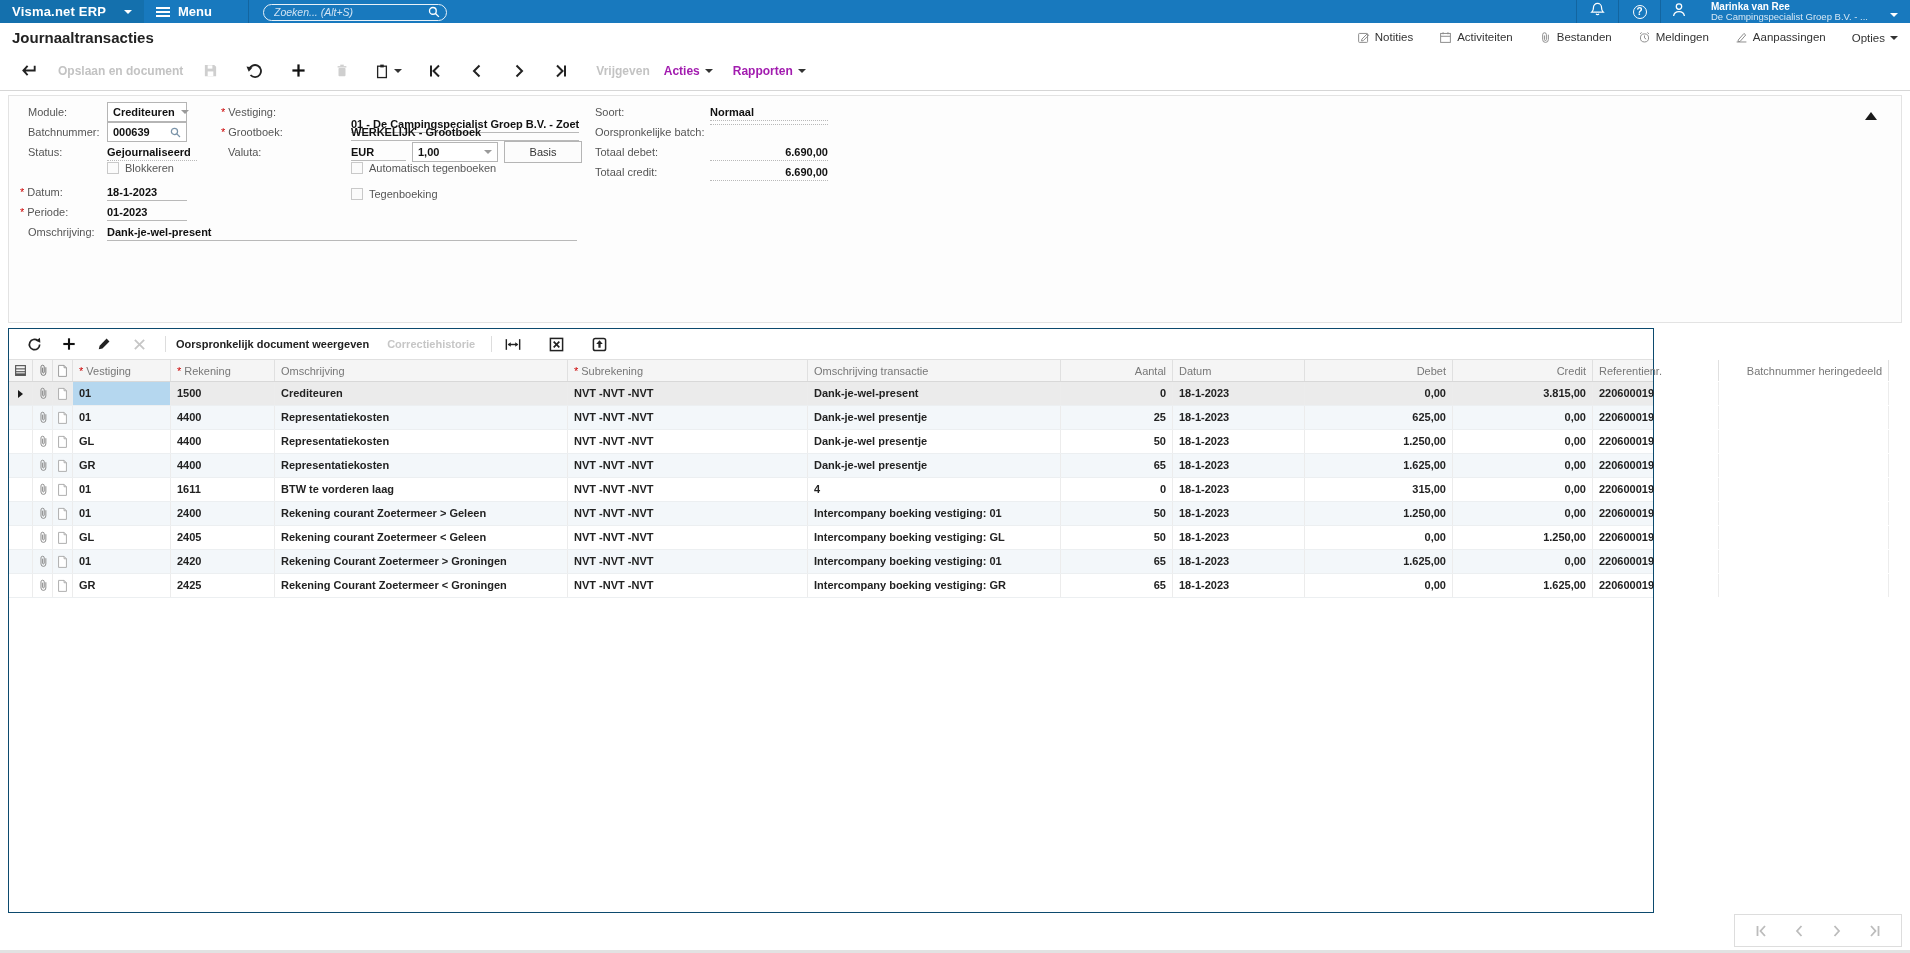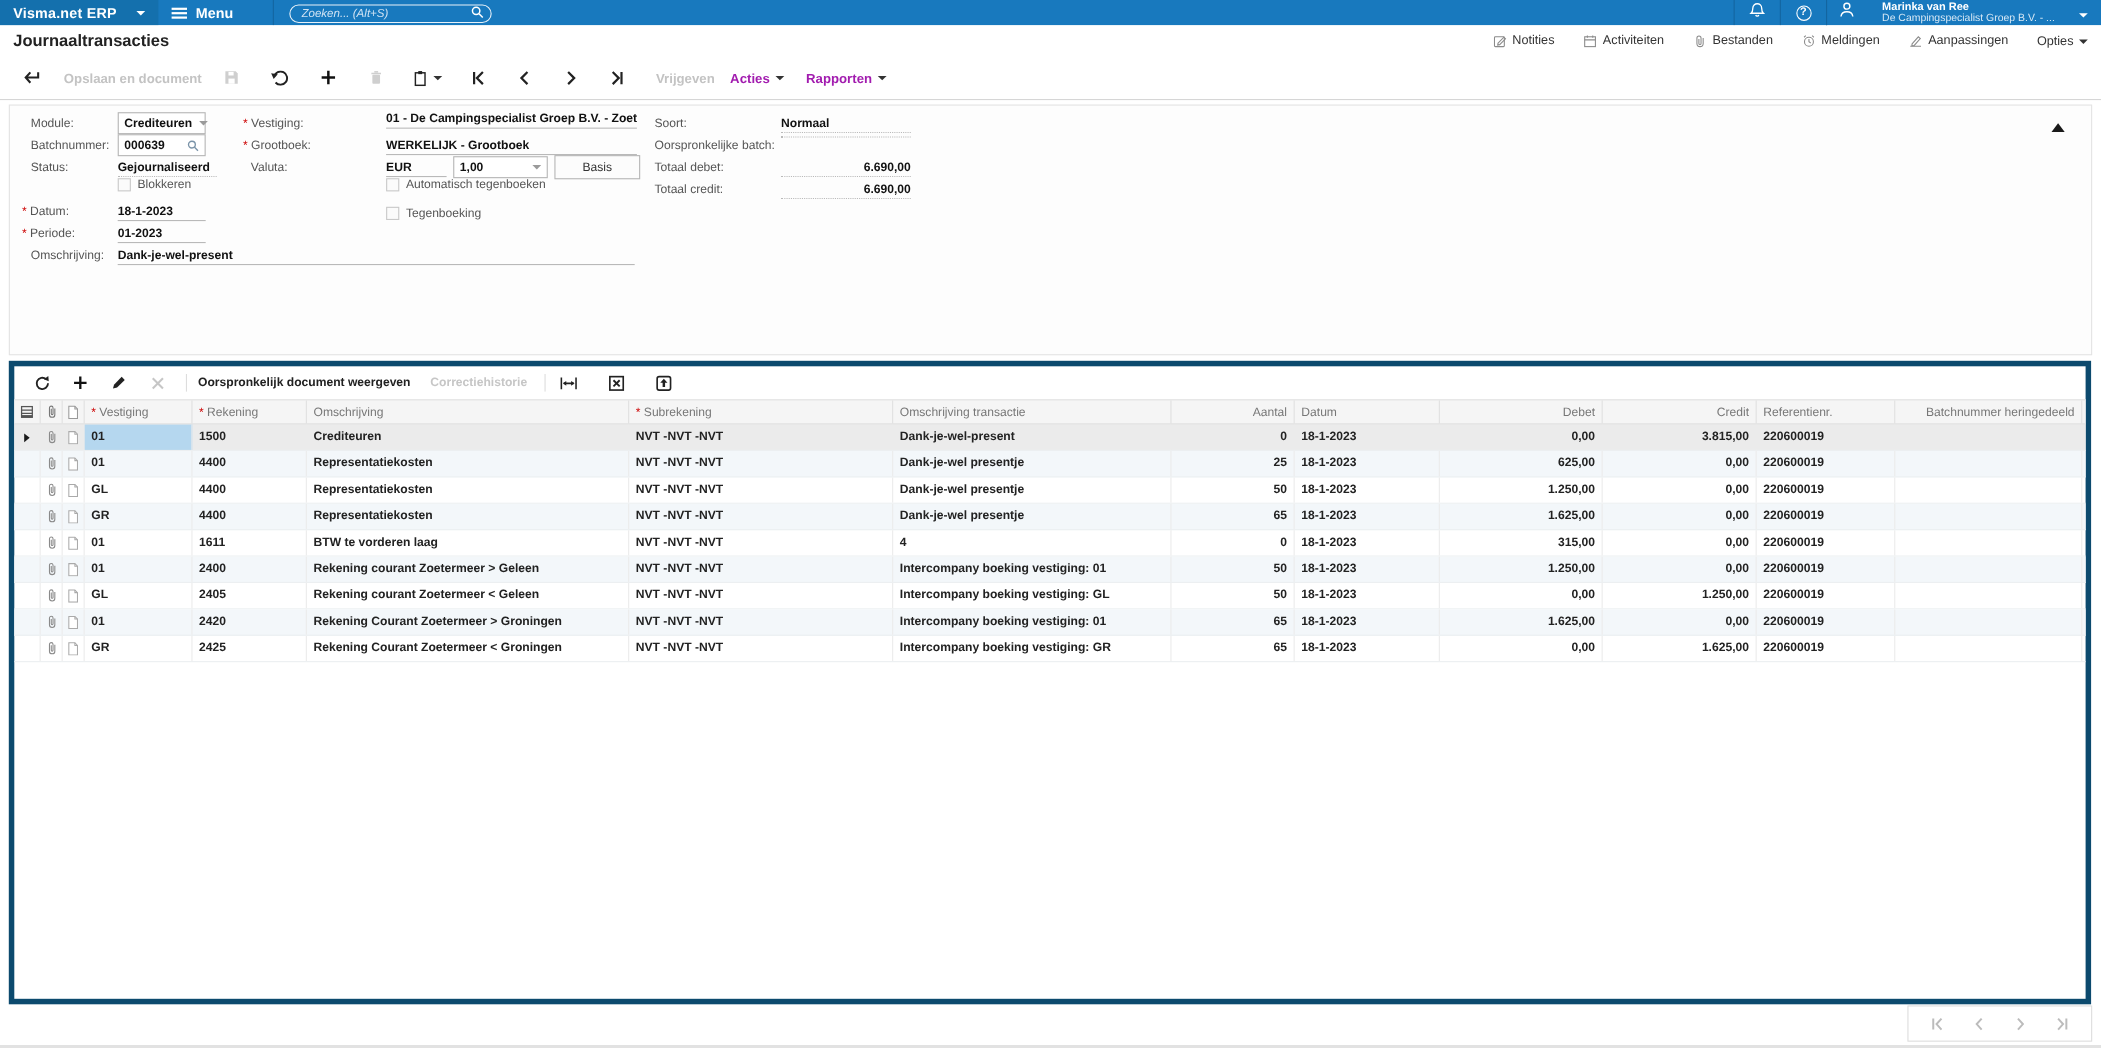--- a/index.html
+++ b/index.html
@@ -72,22 +72,22 @@
   .f-btn { position:absolute; height:22px; border:1px solid #b5b5b5; background:#fcfcfc;
            font-size:11px; color:#333; display:flex; align-items:center; justify-content:center;
            cursor:pointer; }
   .chk { position:absolute; display:flex; align-items:center; gap:6px; font-size:11px; color:#555; }
   .chk .box { width:12px; height:12px; border:1px solid #c9c9c9; background:#fbfbfb; }
   .collapse-tri { position:absolute; right:24px; top:16px; width:0; height:0;
                   border-left:6px solid transparent; border-right:6px solid transparent;
                   border-bottom:8px solid #1a1a1a; cursor:pointer; }
 
   
-  .grid-panel { position:absolute; left:8px; top:328px; width:1893px; height:585px;
-                border:5px solid #0c4a6e; background:#fff; }
+  .grid-panel { position:absolute; left:8px; top:328px; width:1646px; height:585px;
+                border:1px solid #0c4a6e; background:#fff; }
   .grid-toolbar { height:30px; display:flex; align-items:center; padding-left:14px; }
   .g-btn { display:flex; align-items:center; justify-content:center; min-width:22px; height:22px;
            margin-right:13px; cursor:pointer; }
   .g-txt { font-size:11px; font-weight:bold; color:#222; }
   .g-txt.disabled { color:#c6c6c6; }
   .v-sep { width:1px; height:16px; background:#ddd; margin:0 10px 0 2px; }
 
   .trow { display:grid;
           grid-template-columns:24px 20px 20px 98px 104px 293px 240px 253px 112px 132px 148px 140px 126px 170px 1fr; }
   .thead { background:#f5f5f5; border-top:1px solid #e0e0e0; border-bottom:1px solid #d8d8d8;
@@ -319,21 +319,21 @@
     <span>Blokkeren</span>
   </div>
   <div class="f-label" style="left:11px; top:88px;"><span class="f-req">*</span><span>Datum:</span></div>
   <div class="f-val u-solid" style="left:98px; top:88px; width:80px;">18-1-2023</div>
   <div class="f-label" style="left:11px; top:108px;"><span class="f-req">*</span><span>Periode:</span></div>
   <div class="f-val u-solid" style="left:98px; top:108px; width:80px;">01-2023</div>
   <div class="f-label" style="left:19px; top:128px;">Omschrijving:</div>
   <div class="f-val u-solid" style="left:98px; top:128px; width:470px;">Dank-je-wel-present</div>
 
   <div class="f-label" style="left:212px; top:8px;"><span class="f-req">*</span><span>Vestiging:</span></div>
-  <div class="f-val u-solid" style="left:342px; top:4px; width:228px;">01 - De Campingspecialist Groep B.V. - Zoet</div>
+  <div class="f-val u-solid" style="left:342px; top:20px; width:228px;">01 - De Campingspecialist Groep B.V. - Zoet</div>
   <div class="f-label" style="left:212px; top:28px;"><span class="f-req">*</span><span>Grootboek:</span></div>
   <div class="f-val u-solid" style="left:342px; top:28px; width:228px;">WERKELIJK - Grootboek</div>
   <div class="f-label" style="left:219px; top:48px;">Valuta:</div>
   <div class="f-val u-solid" style="left:342px; top:48px; width:55px;">EUR</div>
   <div class="f-box" style="left:403px; top:46px; width:86px;">
     <span>1,00</span>
       <span class="spacer"></span>
     <span class="caret-dn gray"></span>
   </div>
   <div class="f-btn" style="left:495px; top:45px; width:78px;">

